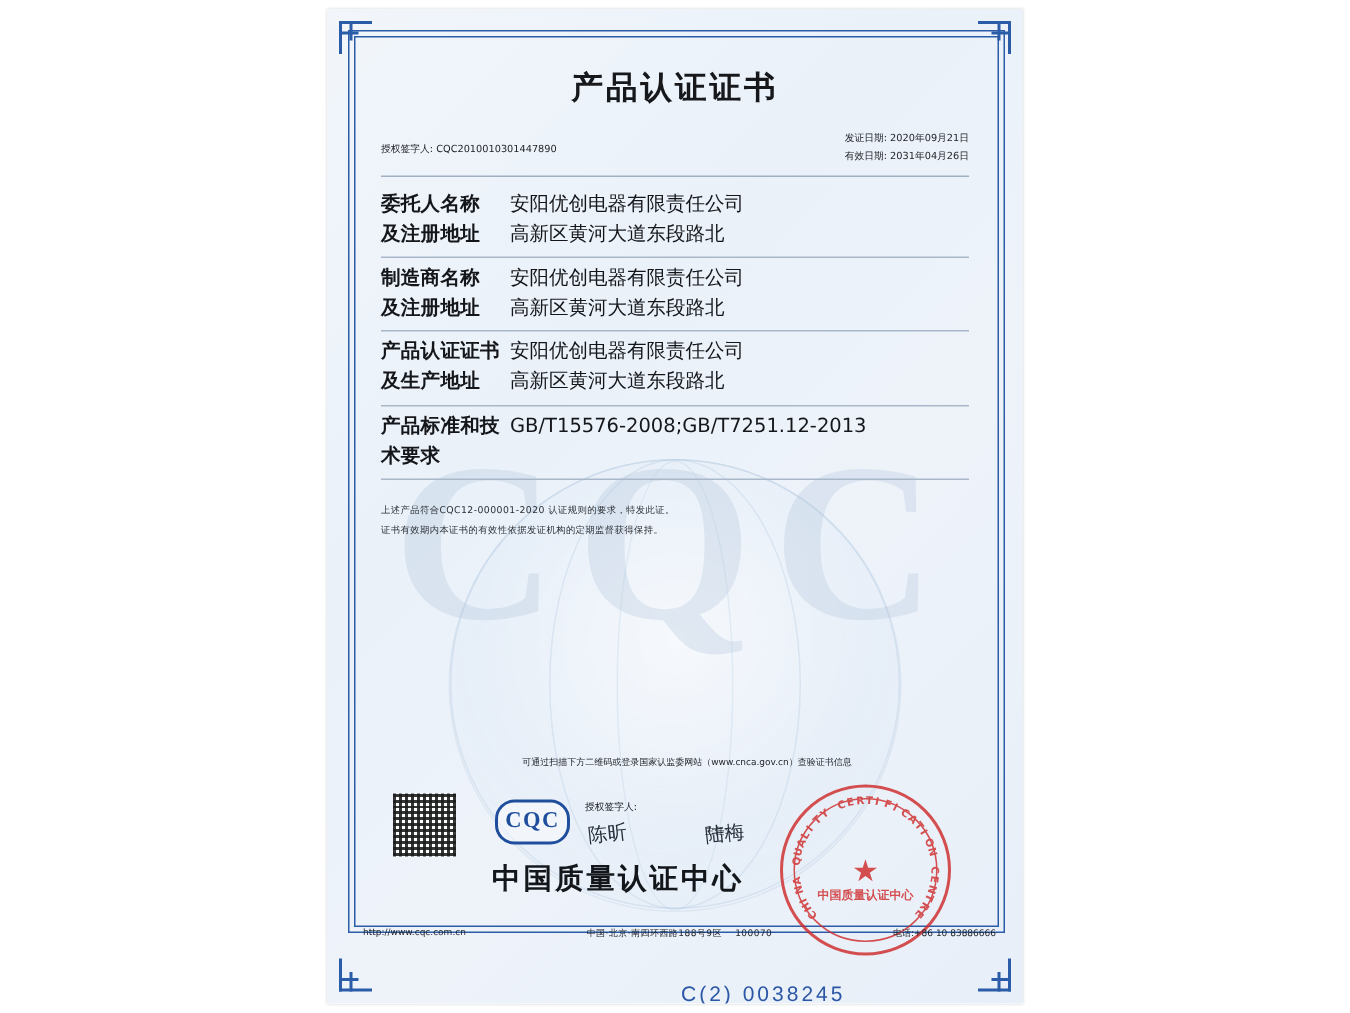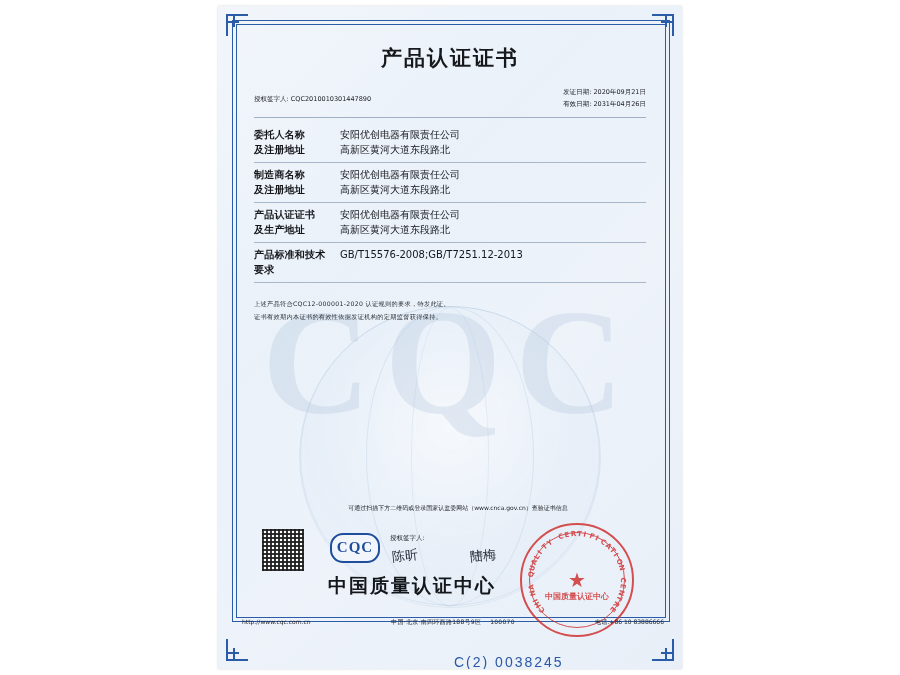--- a/index.html
+++ b/index.html
@@ -161,21 +161,21 @@
   .meta-right { text-align: left; line-height: 1.9; }
 
   hr.sep {
     border: none;
     border-top: 0.8px solid #9fb0c4;
     margin: 6px 0 0 0;
   }
 
   .table {
     margin-top: 5px;
-    font-size: 10px;
+    font-size: 13px;
     color: #14161a;
   }
   .trow {
     display: flex;
     align-items: flex-start;
     padding: 4px 0 4px 0;
     border-bottom: 0.8px solid #a9b8c9;
   }
   .trow.nobord { border-bottom: none; }
   .tlabel {

